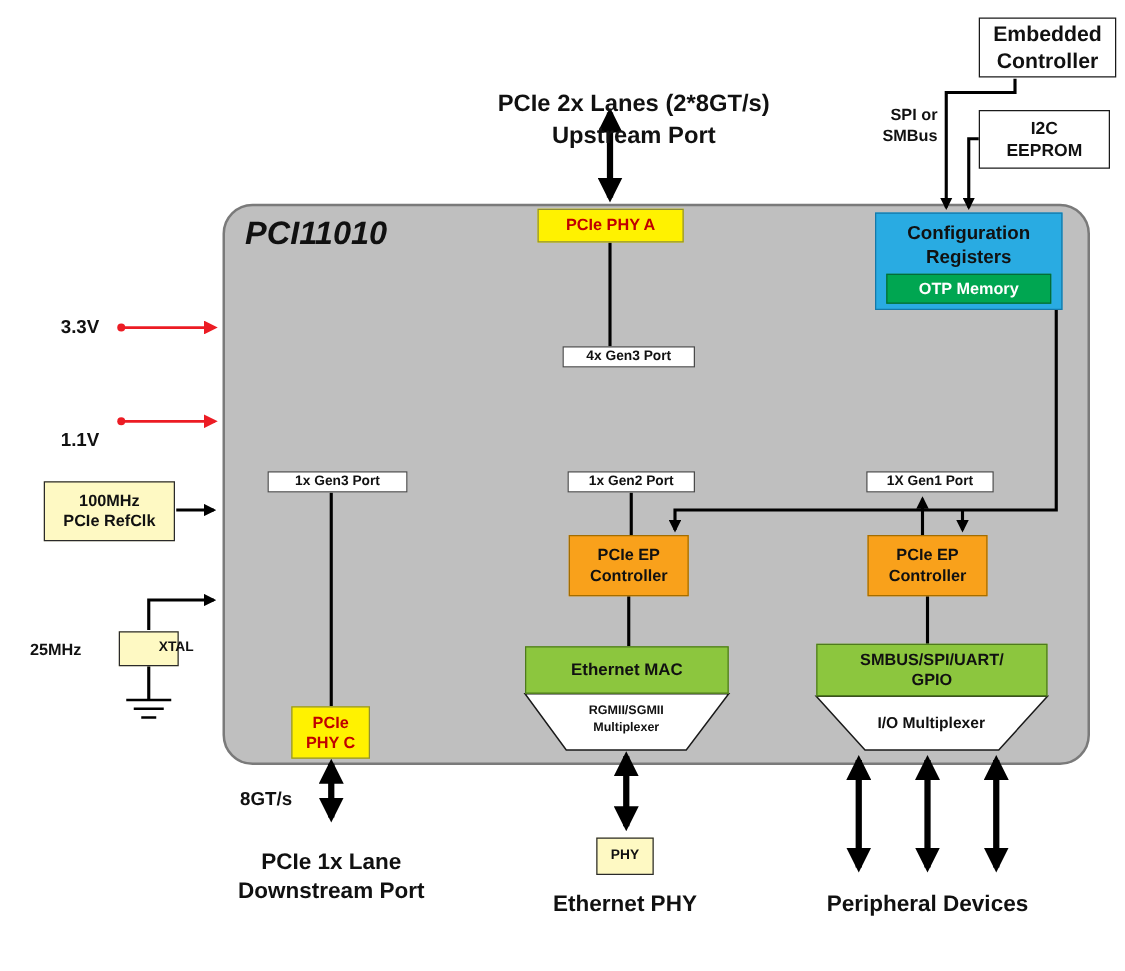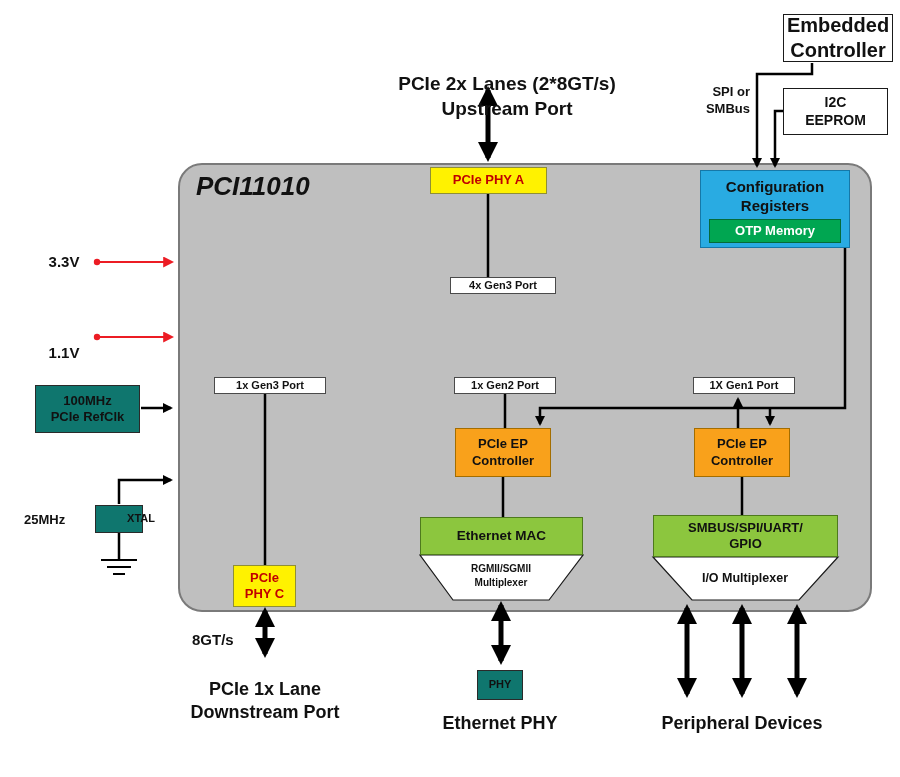--- a/index.html
+++ b/index.html
@@ -4,21 +4,21 @@
 <style>
   html,body{margin:0;padding:0;background:#fff;}
   .stage{position:relative;width:900px;height:777px;background:#ffffff;overflow:hidden;
          font-family:"Liberation Sans", sans-serif;color:#111;}
   svg.wires{position:absolute;left:0;top:0;z-index:2;}
   .chip{position:absolute;left:178px;top:163px;width:694px;height:449px;
         background:#bfbfbf;border:2px solid #7a7a7a;border-radius:24px;z-index:1;box-sizing:border-box;}
   .box{position:absolute;display:flex;align-items:center;justify-content:center;text-align:center;
        white-space:pre-line;font-weight:bold;box-sizing:border-box;z-index:3;line-height:1.25;}
   .white{background:#ffffff;border:1.5px solid #1a1a1a;}
-  .lgray{background:#0f766e;border:1.5px solid #2a2a2a;text-align:center;}
+  .lgray{background:#fef9c3;border:1.5px solid #2a2a2a;text-align:center;}
   .yellow{background:#FFF200;border:1px solid #8f8f35;color:#c00000;}
   .orange{background:#F9A11B;border:1px solid #a36d00;}
   .green{background:#8CC63E;border:1px solid #4e7a1d;}
   .blue{background:#29ABE2;border:1px solid #1578a8;flex-direction:column;}
   .port{background:#ffffff;border:1px solid #4a4a4a;font-size:11px;z-index:4;}
   .label{position:absolute;text-align:center;font-weight:bold;white-space:pre-line;
          color:#111;z-index:4;line-height:1.3;}
   .chip-title{font-size:26px;font-weight:bold;font-style:italic;z-index:4;}
   .otp{position:absolute;left:8px;right:8px;bottom:4px;height:22px;background:#00A651;
        border:1px solid #056b39;color:#ffffff;font-weight:bold;font-size:13px;
@@ -84,21 +84,21 @@
       <polygon points="420,555 583,555 549,600 453,600"></polygon>
       <polygon points="653,557 838,557 799,600 692,600"></polygon>
     </g>
   </svg>
 
   <div class="label chip-title" style="left:196px;top:170px;">PCI11010</div>
 
   <div class="label" style="left:347px;top:28px;width:320px;font-size:19px;margin-top:44px;">PCIe 2x Lanes (2*8GT/s)
 Upstream Port</div>
 
-  <div class="box white" style="left:783px;top:14px;width:110px;height:48px;font-size:20px;">Embedded
+  <div class="box white" style="left:783px;top:14px;width:110px;height:48px;font-size:17px;">Embedded
 Controller</div>
   <div class="box white" style="left:783px;top:88px;width:105px;height:47px;font-size:14px;">I2C
 EEPROM</div>
   <div class="label" style="left:690px;top:84px;width:60px;text-align:right;font-size:13px;">SPI or
 SMBus</div>
 
   <div class="box blue" style="left:700px;top:170px;width:150px;height:78px;font-size:15px;padding-bottom:24px;">
     <span>Configuration
 Registers</span>
     <div class="otp">OTP Memory</div>

